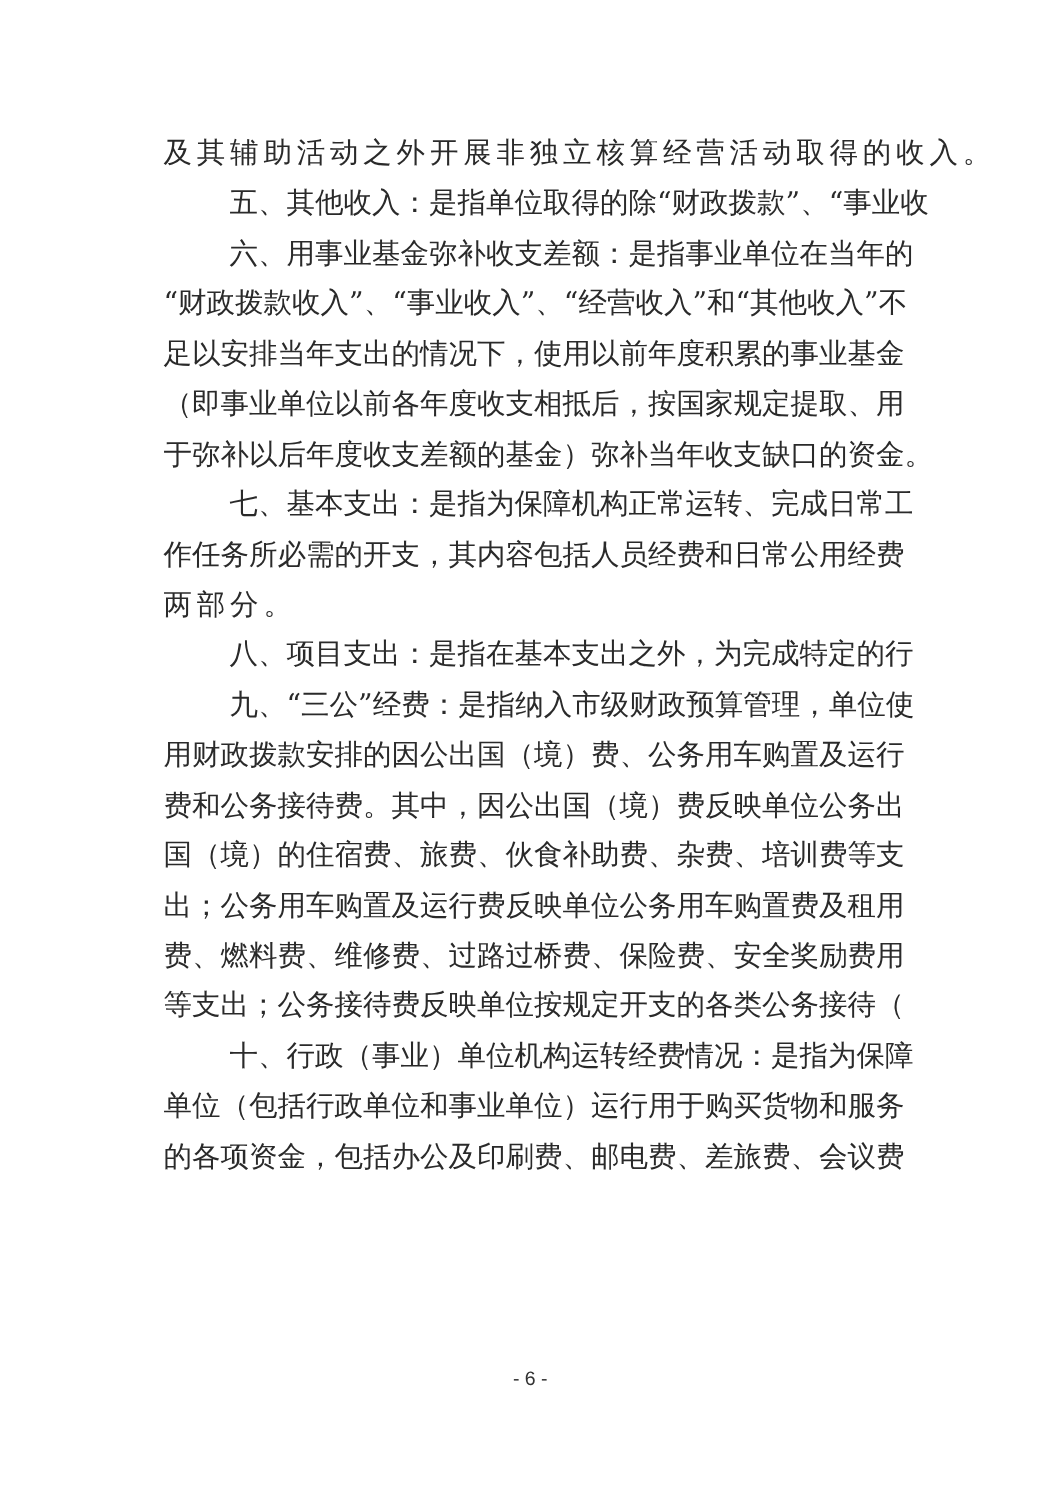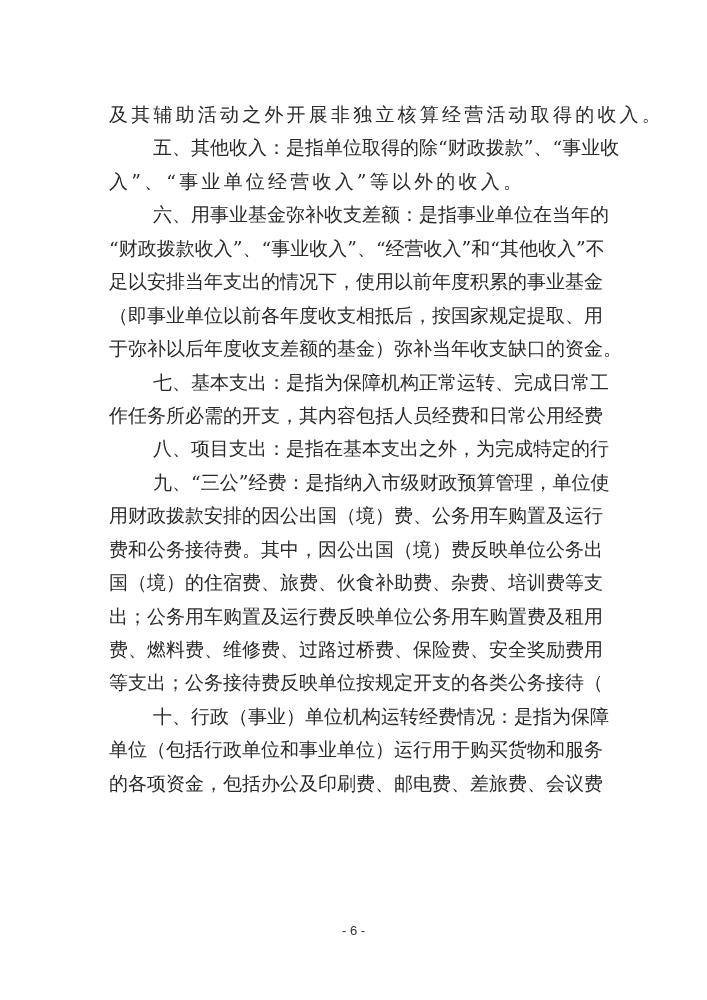--- a/index.html
+++ b/index.html
@@ -10,21 +10,21 @@
     body {
       width: 707px;
       height: 1000px;
       position: relative;
       overflow: hidden;
       font-family: "DejaVu Serif", "Liberation Serif", serif;
       color: #2a2a2a;
     }
     .page {
       position: absolute;
-      left: 0; top: 12px;
+      left: 0; top: 0;
       width: 707px;
       height: 928px;
       background: #ffffff;
     }
     .body-text {
       position: absolute;
       left: 109px;
       top: 86px;
       width: 492px;
     }
@@ -84,21 +84,20 @@
         <span class="ch">政</span>
         <span class="ch">拨</span>
         <span class="ch">款</span>
         <span class="ch">”</span>
         <span class="ch">、</span>
         <span class="ch">“</span>
         <span class="ch">事</span>
         <span class="ch">业</span>
         <span class="ch">收</span>
       </div>
-      <div class="line last">入”、“事业单位经营收入”等以外的收入。</div>
       <div class="line indent">
         <span class="ch">六</span>
         <span class="ch">、</span>
         <span class="ch">用</span>
         <span class="ch">事</span>
         <span class="ch">业</span>
         <span class="ch">基</span>
         <span class="ch">金</span>
         <span class="ch">弥</span>
         <span class="ch">补</span>
@@ -282,20 +281,21 @@
         <span class="ch">经</span>
         <span class="ch">费</span>
         <span class="ch">和</span>
         <span class="ch">日</span>
         <span class="ch">常</span>
         <span class="ch">公</span>
         <span class="ch">用</span>
         <span class="ch">经</span>
         <span class="ch">费</span>
       </div>
+      <div class="line last">两部分。</div>
       <div class="line indent">
         <span class="ch">八</span>
         <span class="ch">、</span>
         <span class="ch">项</span>
         <span class="ch">目</span>
         <span class="ch">支</span>
         <span class="ch">出</span>
         <span class="ch">：</span>
         <span class="ch">是</span>
         <span class="ch">指</span>

